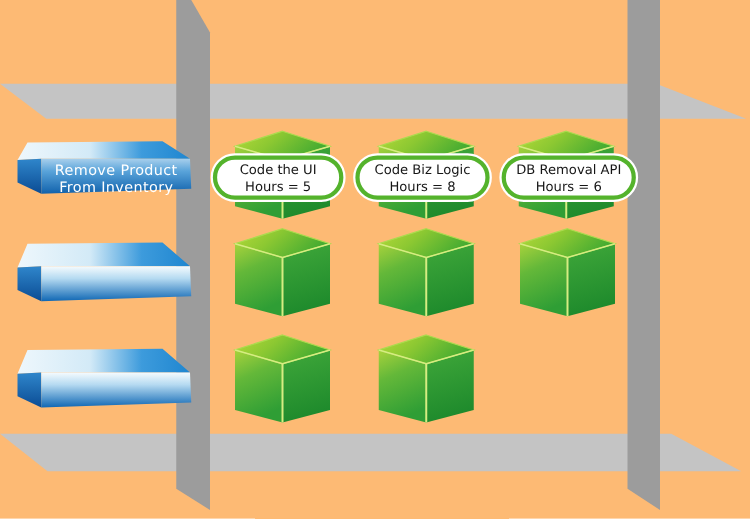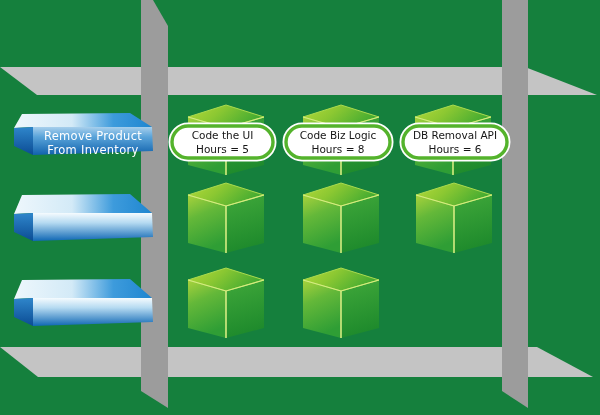--- a/index.html
+++ b/index.html
@@ -1,20 +1,20 @@
 <!DOCTYPE html>
 <html><head>
 <meta charset="utf-8">
 <style>
   html,body{margin:0;padding:0;background:#ffffff;}
   .stage{
     position:relative;
     width:600px;
     height:415px;
-    background:#15803d;
+    background:#fdba74;
     overflow:hidden;
     font-family:"DejaVu Sans", sans-serif;
   }
   svg{display:block;}
   .pill-title{
     font-family:"DejaVu Sans", sans-serif;
     font-size:10.5px;
     fill:#161616;
     text-anchor:middle;
   }

